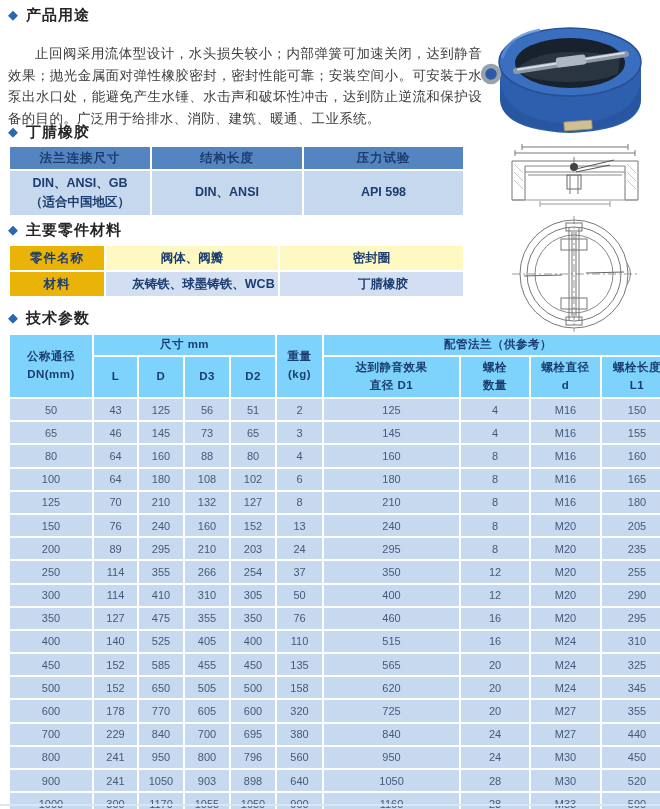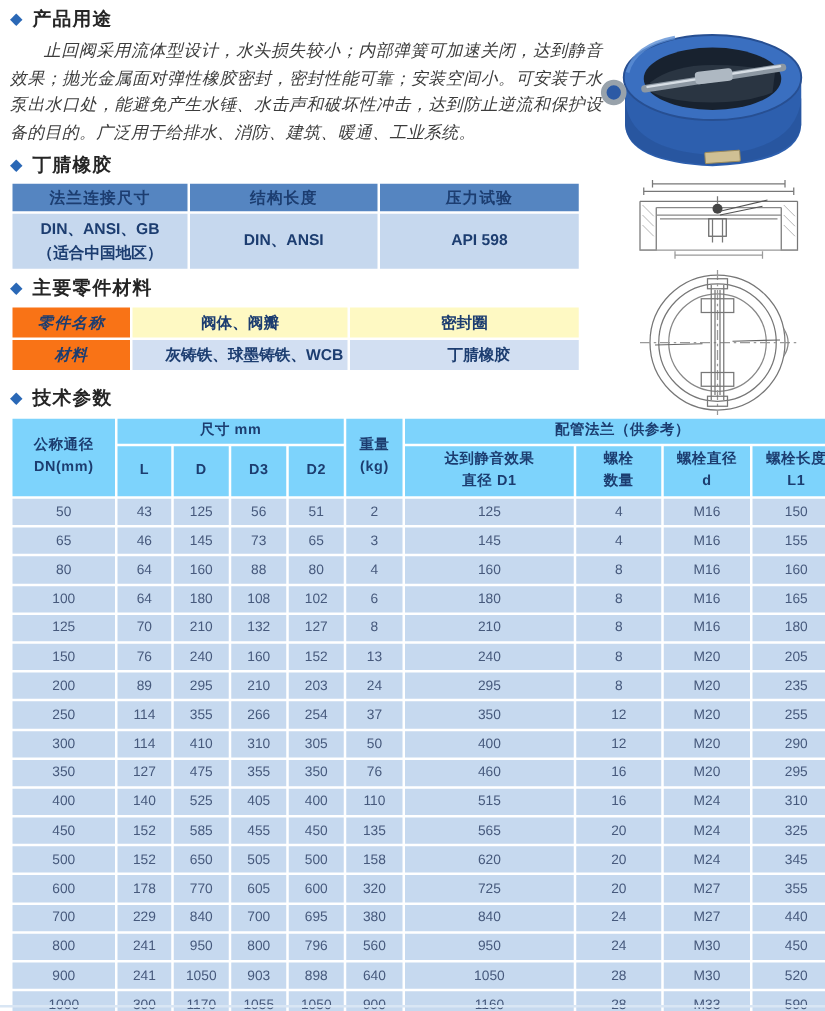--- a/index.html
+++ b/index.html
@@ -1,29 +1,29 @@
 <!DOCTYPE html>
 <html><head>
 <meta charset="utf-8">
 <style>
   html,body{margin:0;padding:0;background:#fff;}
   .page{position:relative;width:660px;height:809px;background:#ffffff;overflow:hidden;
         font-family:"Liberation Sans","DejaVu Sans",sans-serif;}
   .sec-title{position:absolute;left:8px;display:flex;align-items:center;gap:7px;
              font-size:15px;font-weight:bold;color:#252525;letter-spacing:1px;}
   .diamond{color:#2a68b6;font-size:13px;line-height:1;transform:translateY(-1px);}
-  .para{position:absolute;left:8px;top:30px;width:474px;font-size:13.5px;line-height:21.5px;
-        color:#3c3c3c;text-align:justify;text-indent:2em;letter-spacing:.3px;font-style:italic;}
+  .para{position:absolute;left:8px;top:43px;width:474px;font-size:13.5px;line-height:21.5px;
+        color:#3c3c3c;text-align:justify;text-indent:2em;letter-spacing:.3px;}
   table{border-collapse:separate;border-spacing:2px;table-layout:fixed;}
   .std-table{position:absolute;left:8px;top:145px;width:449px;}
   .std-table th{background:#5585c1;color:#1c3d70;font-size:12.5px;font-weight:bold;height:20px;letter-spacing:1px;margin-top:20px;}
   .std-table td{background:#c6d8ee;color:#1c3d70;font-size:12.5px;font-weight:bold;text-align:center;
                 height:42px;white-space:pre-line;line-height:1.55;}
   .mat-table{position:absolute;left:8px;top:244px;width:449px;}
-  .mat-table th{background:#f97316;color:#1c3d70;font-size:12.5px;font-weight:bold;height:22px;letter-spacing:1px;font-style:italic;}
+  .mat-table th{background:#eab308;color:#1c3d70;font-size:12.5px;font-weight:bold;height:22px;letter-spacing:1px;}
   .mat-table td{background:#fef9c3;color:#1c3d70;font-size:12.5px;font-weight:bold;text-align:center;height:22px;}
   .mat-table tr:nth-child(2) td{background:#d2dff2;padding-left:24px;}
   .tech-table{position:absolute;left:8px;top:333px;width:644px;}
   .tech-table th{background:#7dd3fc;color:#1c3d70;font-size:11.5px;font-weight:bold;
                  white-space:pre-line;line-height:1.55;letter-spacing:.5px;}
   .tech-table thead tr:first-child th{height:18px;}
   .tech-table thead tr:nth-child(2) th{height:38px;}
   .tech-table td{background:#c6d9ef;color:#46597c;font-size:11px;text-align:center;height:19.2px;}
   .img-box{position:absolute;}
   .bottom-line{position:absolute;left:0;top:804px;width:660px;height:2px;background:#d9e6f4;}

